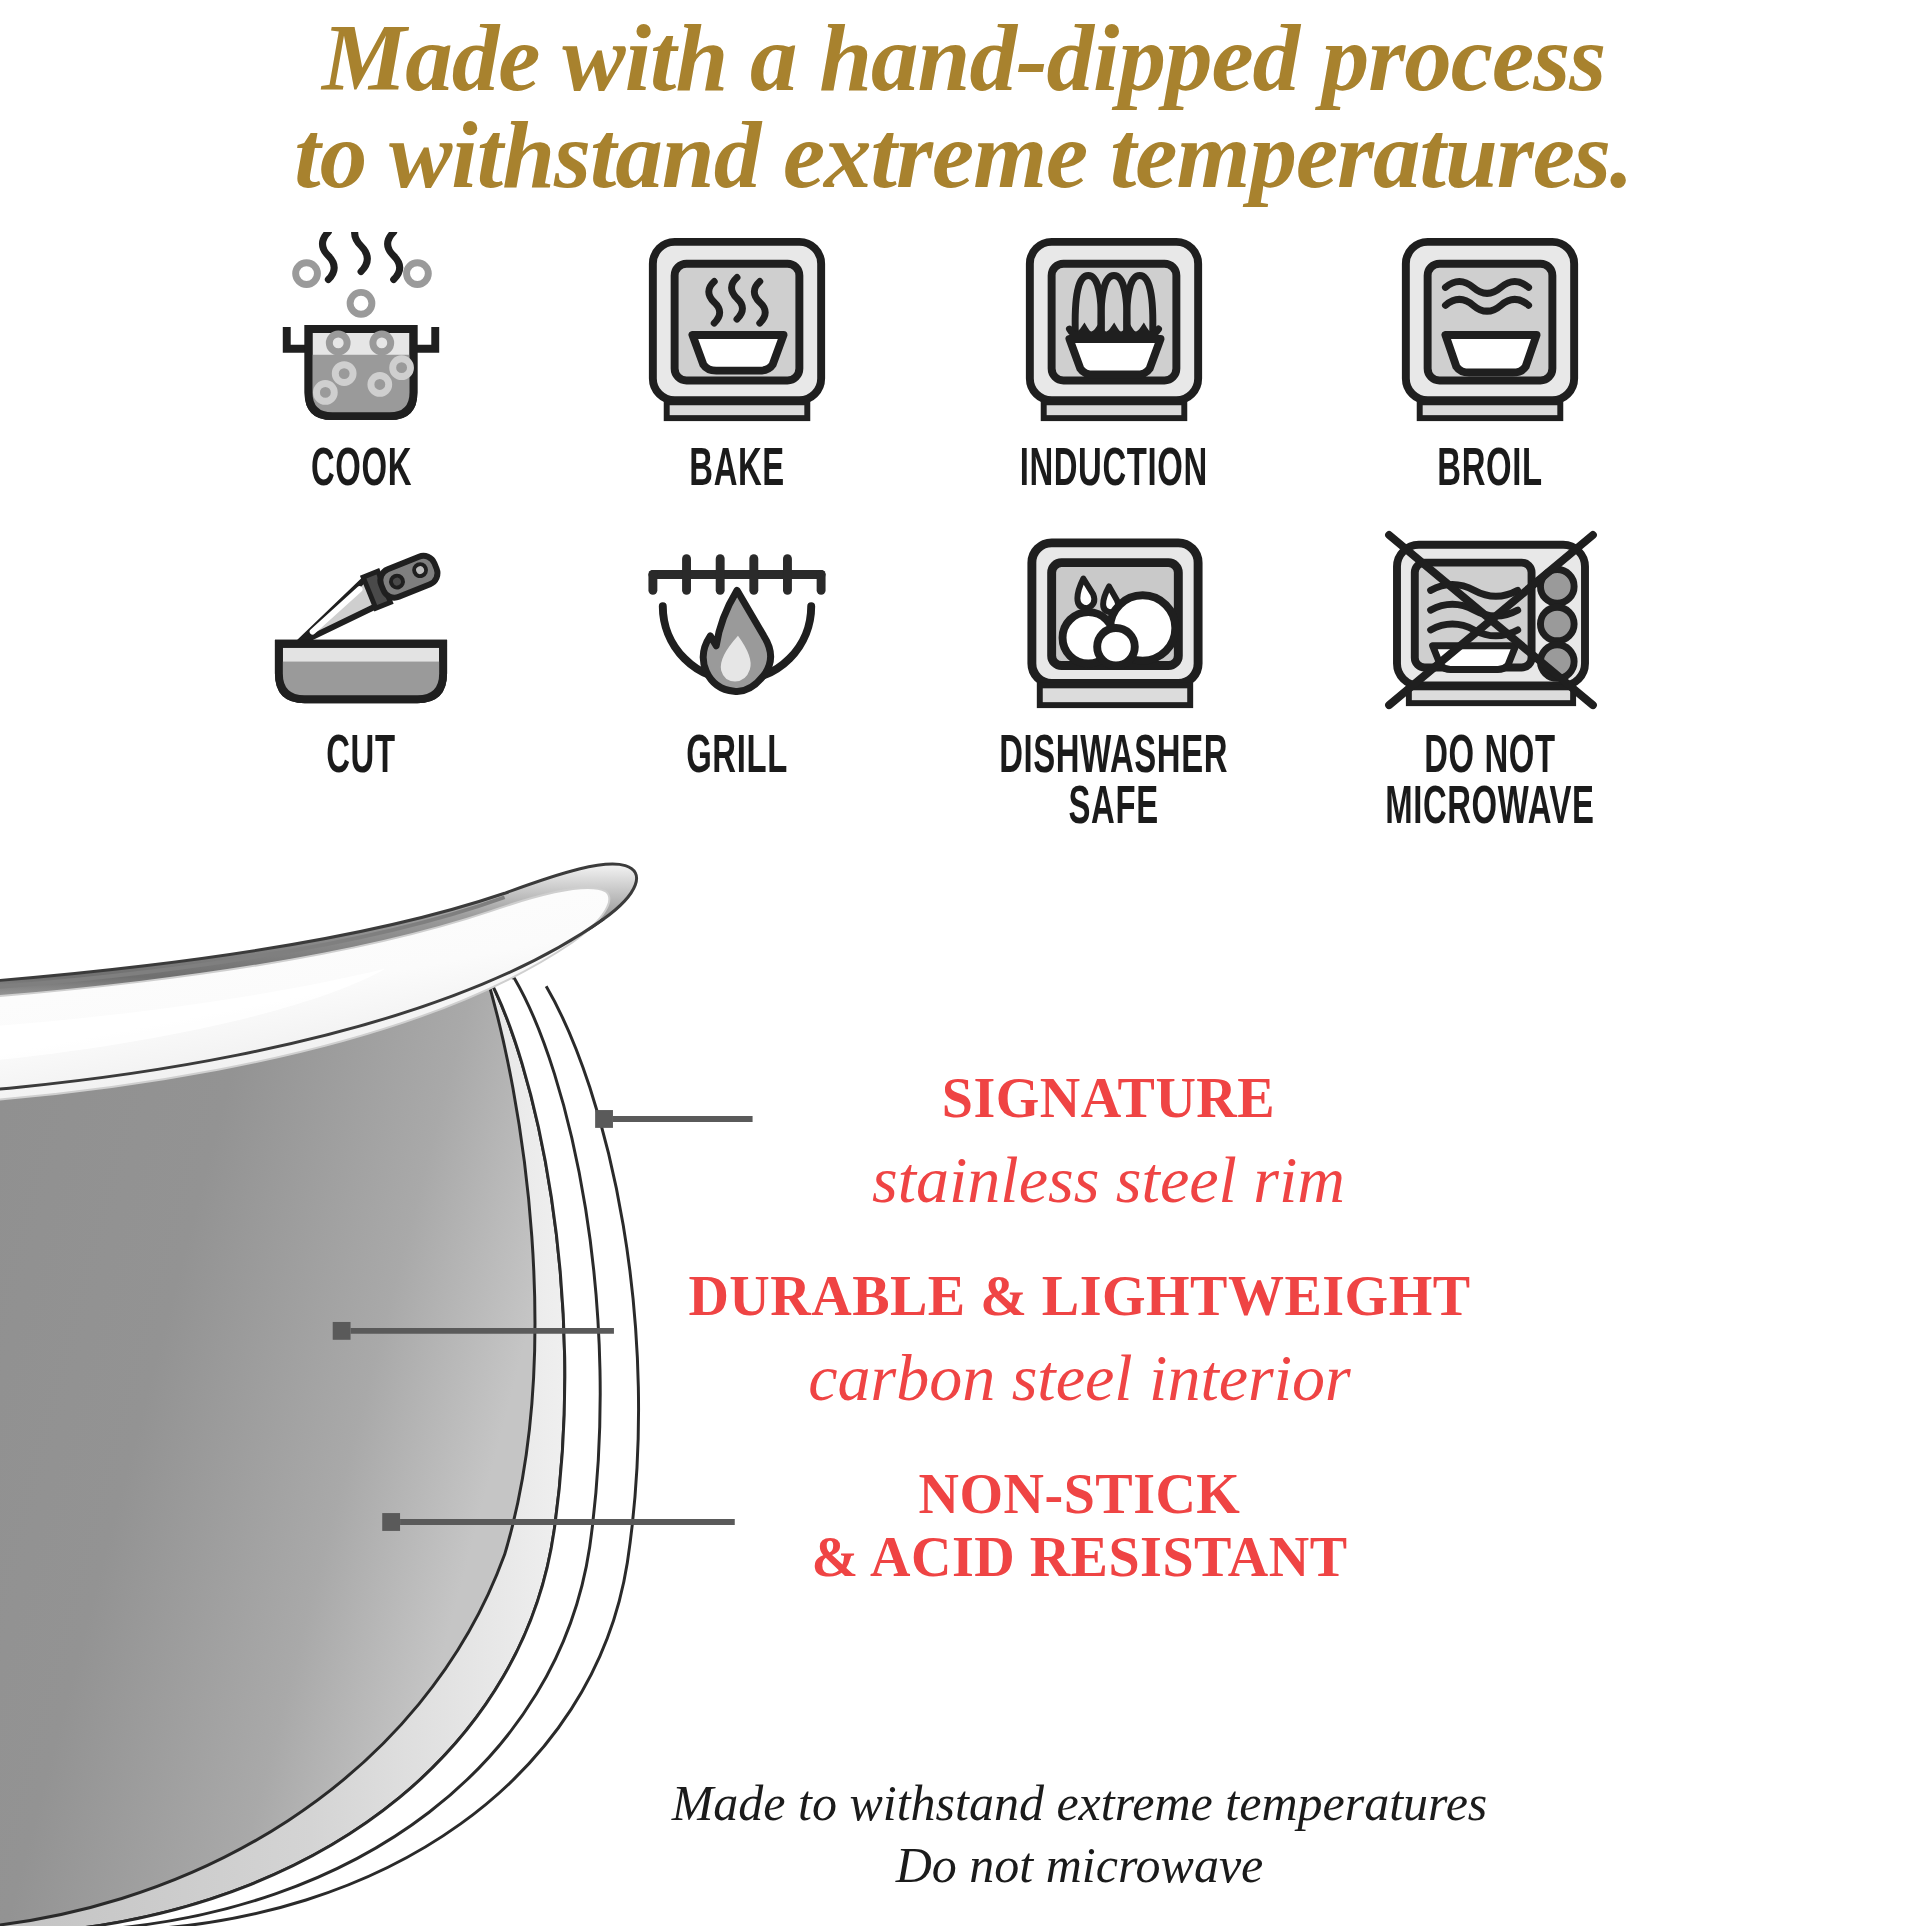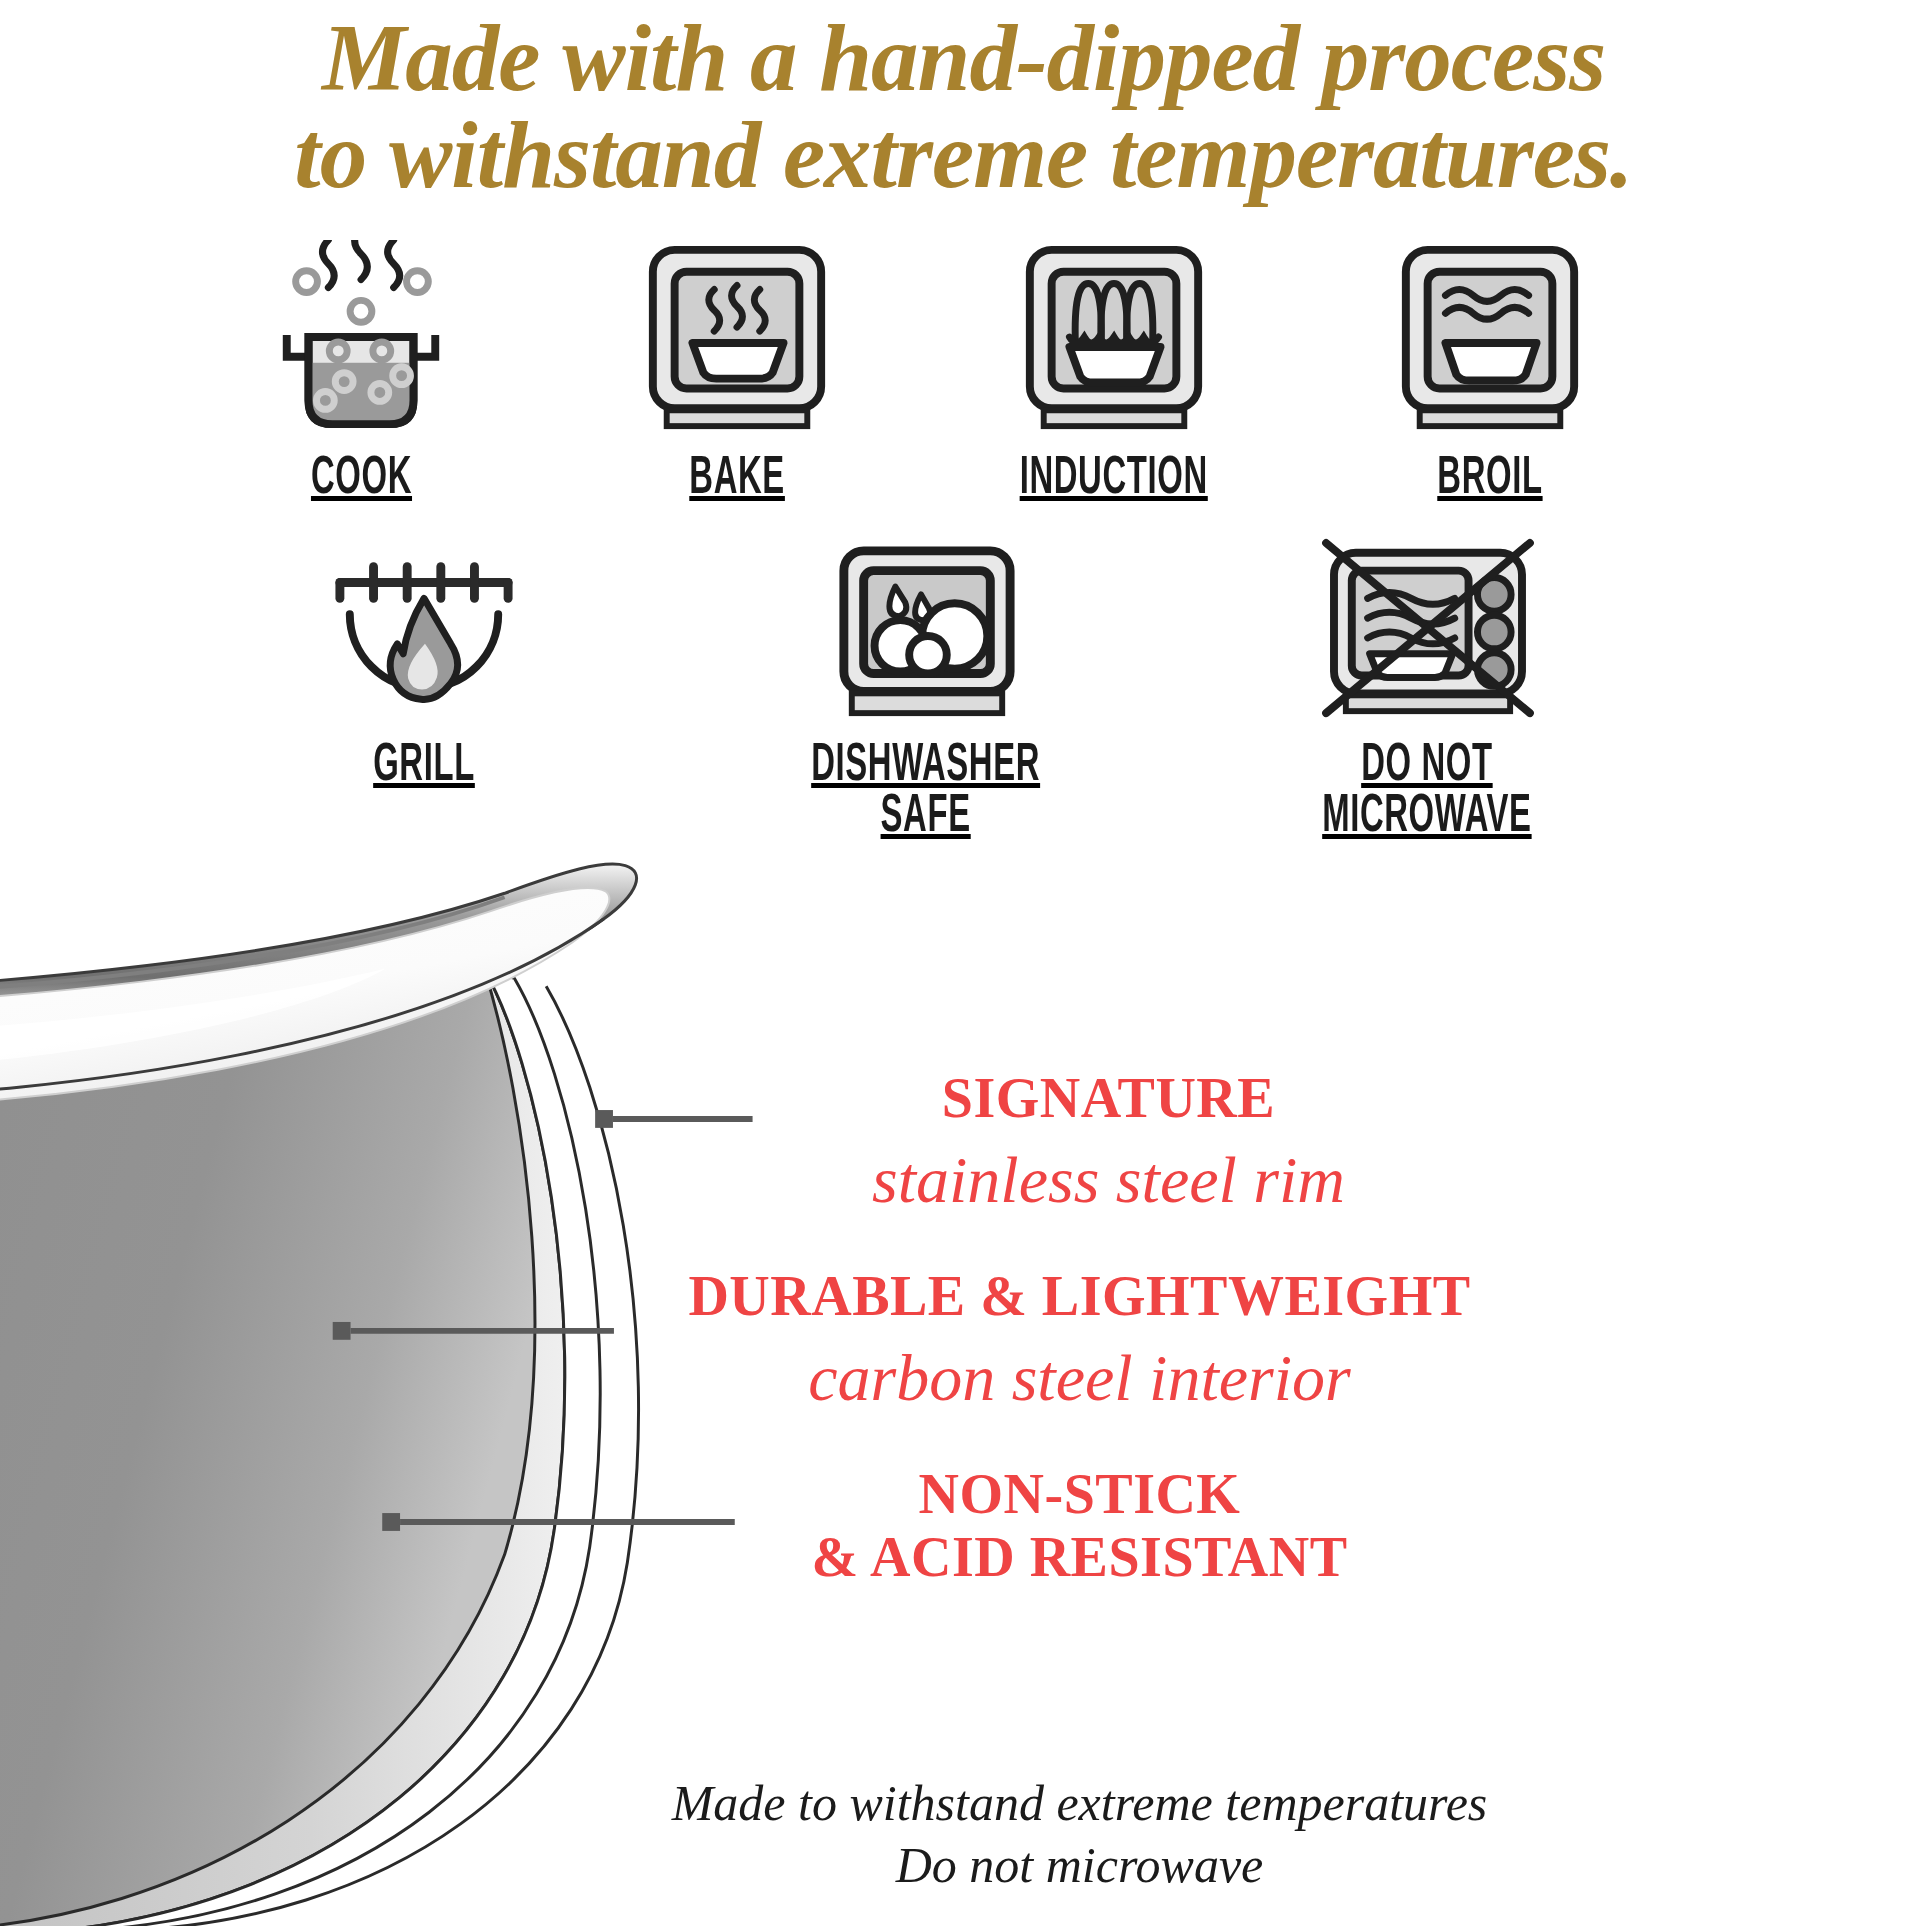--- a/index.html
+++ b/index.html
@@ -30,24 +30,23 @@
     font-size: 95px;
     line-height: 1.02;
     letter-spacing: -1px;
   }
   .headline .l1 { display: block; }
   .headline .l2 { display: block; }
 
   
   .icon-grid {
     position: absolute;
-    top: 240px;
+    top: 232px;
     left: 173px;
     width: 1505px;
-    text-decoration: underline;
   }
   .icon-row {
     display: flex;
     width: 100%;
   }
   .icon-row.row2 { margin-top: 36px; }
   .icon-cell {
     flex: 1 1 0;
     display: flex;
     flex-direction: column;
@@ -230,20 +229,47 @@
             </g>
             <path d="M70 104 L162 104 L151 136 Q147 142 138 142 L94 142 Q85 142 81 136 Z" fill="#ffffff" stroke="#1f1f1f" stroke-width="8" stroke-linejoin="round"></path>
           </svg>
         </div>
         <div class="icon-label">BROIL</div>
       </div>
     </div>
 
     <div class="icon-row row2">
 
+      <div class="icon-cell">
+        <div class="icon-art r2">
+          <svg width="228" height="188" viewBox="0 0 230 190">
+            <g transform="rotate(-22 118 72)">
+
+              <path d="M38 88 L128 52 L128 82 Z" fill="#cfcfcf" stroke="#1f1f1f" stroke-width="6" stroke-linejoin="round"></path>
+              <path d="M58 82 L118 60" fill="none" stroke="#ffffff" stroke-width="6" stroke-linecap="round"></path>
+
+              <rect x="126" y="50" width="16" height="34" fill="#4a4a4a" stroke="#1f1f1f" stroke-width="5"></rect>
+
+              <rect x="140" y="52" width="58" height="30" rx="12" fill="#7f7f7f" stroke="#1f1f1f" stroke-width="6"></rect>
+              <circle cx="156" cy="67" r="6" fill="#4a4a4a" stroke="#1f1f1f" stroke-width="4"></circle>
+              <circle cx="182" cy="65" r="6" fill="#bdbdbd" stroke="#1f1f1f" stroke-width="4"></circle>
+            </g>
+
+            <path d="M32 116 L198 116 L198 146 Q198 172 172 172 L58 172 Q32 172 32 146 Z" fill="#e3e3e3" stroke="#1f1f1f" stroke-width="8"></path>
+            <clipPath id="dishClipCut">
+              <path d="M32 116 L198 116 L198 146 Q198 172 172 172 L58 172 Q32 172 32 146 Z"></path>
+            </clipPath>
+            <g clip-path="url(#dishClipCut)">
+              <rect x="28" y="134" width="176" height="46" fill="#9a9a9a"></rect>
+            </g>
+            <path d="M32 116 L198 116 L198 146 Q198 172 172 172 L58 172 Q32 172 32 146 Z" fill="none" stroke="#1f1f1f" stroke-width="8"></path>
+          </svg>
+        </div>
+        <div class="icon-label">CUT</div>
+      </div>
 
       <div class="icon-cell">
         <div class="icon-art r2">
           <svg width="228" height="188" viewBox="0 0 230 190">
 
             <g stroke="#2a2a2a" stroke-width="9" stroke-linecap="round" fill="none">
               <path d="M30 46 L200 46"></path>
               <path d="M30 46 L30 62"></path>
               <path d="M200 46 L200 62"></path>
               <path d="M64 30 L64 62"></path>

